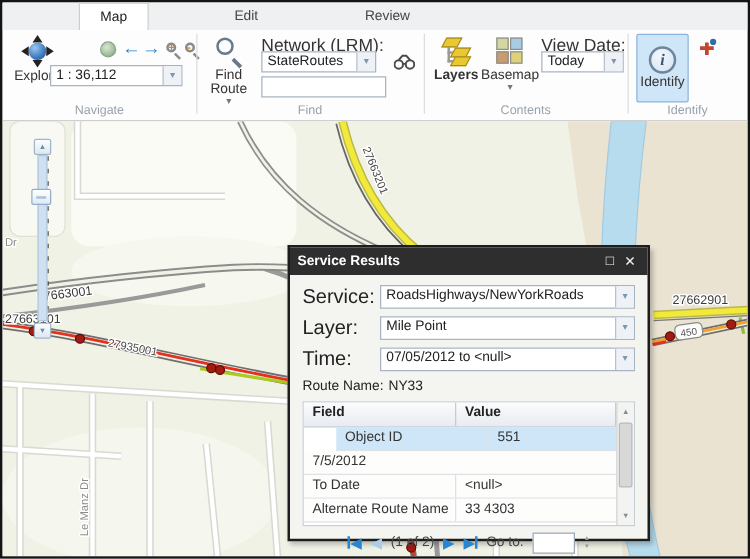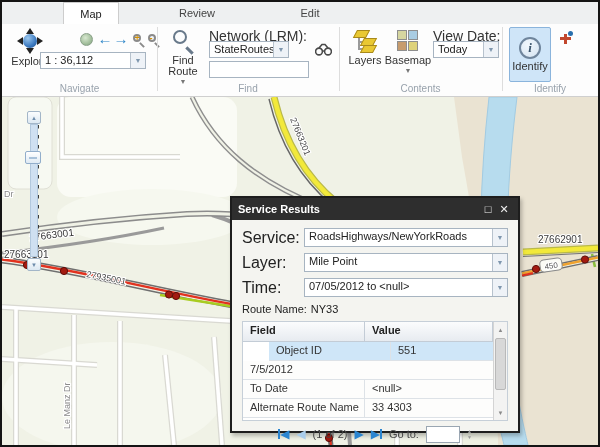--- a/index.html
+++ b/index.html
@@ -105,22 +105,22 @@
   .spin{display:flex;flex-direction:column;justify-content:center;font-size:5px;color:#999;line-height:6px;cursor:pointer;}
 </style>
 </head>
 <body>
 
 <div class="screen">
 
   <div class="ribbon">
     <div class="tabrow">
       <div class="tab active">Map</div>
+      <div class="tab">Edit</div>
       <div class="tab">Review</div>
-      <div class="tab">Edit</div>
     </div>
 
     <div class="bigbtn" style="left:6px;top:26px;width:44px;">
       <span class="explore-ico">
         <span class="tri up"></span>
           <span class="tri dn"></span>
           <span class="tri lf"></span>
           <span class="tri rt"></span>
         <span class="ball"></span>
       </span>
@@ -158,37 +158,37 @@
 
     <div class="bigbtn" style="left:161px;top:27px;width:40px;">
       <span class="bigmag">
           <span class="lens"></span>
           <span class="stick"></span>
         </span>
       <span class="cap"><span>Find</span><br><span>Route</span></span>
       <span class="tiny-dd">▼</span>
     </div>
     <div class="rlabel" style="left:207px;top:26px;">Network (LRM):</div>
-    <div class="combo" style="position:absolute;left:207px;top:39px;width:80px;">
+    <div class="combo" style="position:absolute;left:207px;top:39px;width:92px;">
       <span class="val">StateRoutes</span>
       <span class="dd">▼</span>
     </div>
     <svg class="binoc" style="left:313px;top:41px;" width="17" height="13" viewBox="0 0 17 13">
       <circle cx="4" cy="8.5" r="3.4" fill="none" stroke="#4a4a4a" stroke-width="1.6"></circle>
       <circle cx="13" cy="8.5" r="3.4" fill="none" stroke="#4a4a4a" stroke-width="1.6"></circle>
       <path d="M4,5 L7,1.5 L10,1.5 L13,5" fill="none" stroke="#4a4a4a" stroke-width="1.6"></path>
       <path d="M7.3,8 L9.7,8" stroke="#4a4a4a" stroke-width="1.4"></path>
     </svg>
     <div class="combo" style="position:absolute;left:207px;top:59px;width:100px;">
       <span class="val"></span>
     </div>
     <div class="grp-label" style="left:155px;width:182px;">Find</div>
     <div class="grp-sep" style="left:337px;"></div>
 
-    <div class="bigbtn" style="left:345px;top:27px;width:36px;">
+    <div class="bigbtn" style="left:345px;top:27px;width:36px;font-weight:bold;">
       <span class="layers-ico">
         <span class="lyr-line" style="left:5px;top:8px;width:2px;height:13px;"></span>
         <span class="lyr-line" style="left:5px;top:12px;width:7px;height:2px;"></span>
         <span class="lyr-line" style="left:5px;top:19px;width:7px;height:2px;"></span>
         <span class="lyr l1"></span>
           <span class="lyr l2"></span>
           <span class="lyr l3"></span>
       </span>
       <span class="cap">Layers</span>
     </div>

